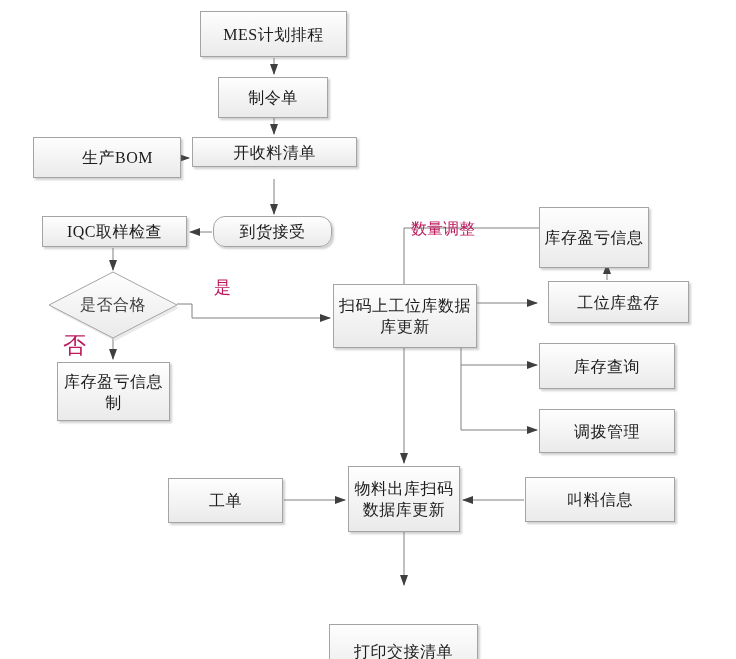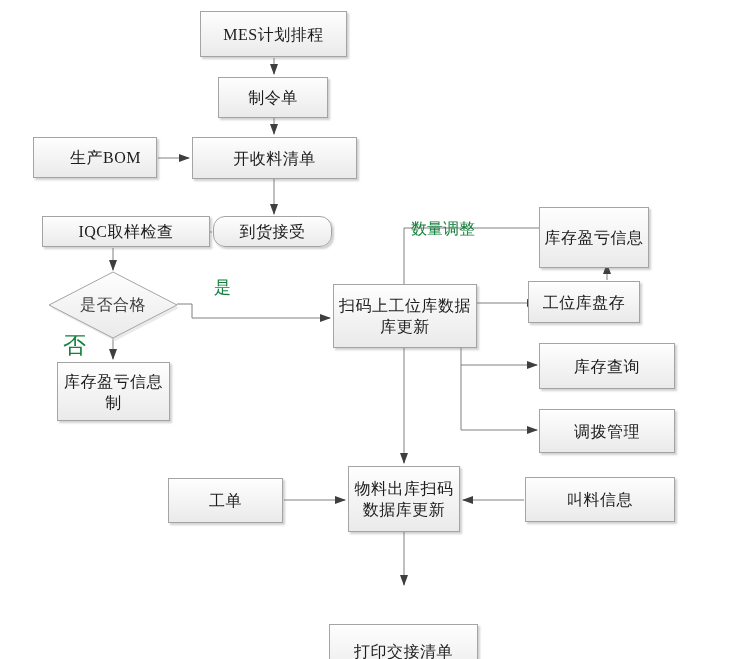--- a/index.html
+++ b/index.html
@@ -31,21 +31,21 @@
     align-items: center;
     justify-content: center;
     font-size: 16px;
     line-height: 21px;
     color: #1c1c1c;
     letter-spacing: 0.5px;
     z-index: 2;
   }
   .edge-label {
     position: absolute;
-    color: #15803d;
+    color: #be185d;
     z-index: 3;
     white-space: nowrap;
   }
   #label-decision {
     position: absolute;
     left: 49px; top: 272px;
     width: 128px; height: 66px;
     display: flex;
     align-items: center;
     justify-content: center;
@@ -100,53 +100,53 @@
   </svg>
 
   <div class="node" style="left:200px; top:11px; width:147px; height:46px;">
     <span>MES计划排程</span>
   </div>
 
   <div class="node" style="left:218px; top:77px; width:110px; height:41px;">
     <span>制令单</span>
   </div>
 
-  <div class="node" style="left:33px; top:137px; width:124px; height:41px;padding-left:21px;">
+  <div class="node" style="left:33px; top:137px; width:148px; height:41px;padding-left:21px;">
     <span>生产BOM</span>
   </div>
 
-  <div class="node" style="left:192px; top:137px; width:165px; height:42px;">
+  <div class="node" style="left:192px; top:137px; width:165px; height:30px;">
     <span>开收料清单</span>
   </div>
 
   <div class="node" style="left:213px; top:216px; width:119px; height:31px;border-radius:12px;">
     <span>到货接受</span>
   </div>
 
-  <div class="node" style="left:42px; top:216px; width:168px; height:31px;">
+  <div class="node" style="left:42px; top:216px; width:145px; height:31px;">
     <span>IQC取样检查</span>
   </div>
 
   <div id="label-decision">是否合格</div>
 
   <div class="node" style="left:57px; top:362px; width:113px; height:59px;">
     <span>库存盈亏信息</span>
     <span>制</span>
   </div>
 
   <div class="node" style="left:333px; top:284px; width:144px; height:64px;">
     <span>扫码上工位库数据</span>
     <span>库更新</span>
   </div>
 
   <div class="node" style="left:539px; top:207px; width:110px; height:61px;">
     <span>库存盈亏信息</span>
   </div>
 
-  <div class="node" style="left:528px; top:281px; width:112px; height:42px;">
+  <div class="node" style="left:548px; top:281px; width:141px; height:42px;">
     <span>工位库盘存</span>
   </div>
 
   <div class="node" style="left:539px; top:343px; width:136px; height:46px;">
     <span>库存查询</span>
   </div>
 
   <div class="node" style="left:539px; top:409px; width:136px; height:44px;">
     <span>调拨管理</span>
   </div>

